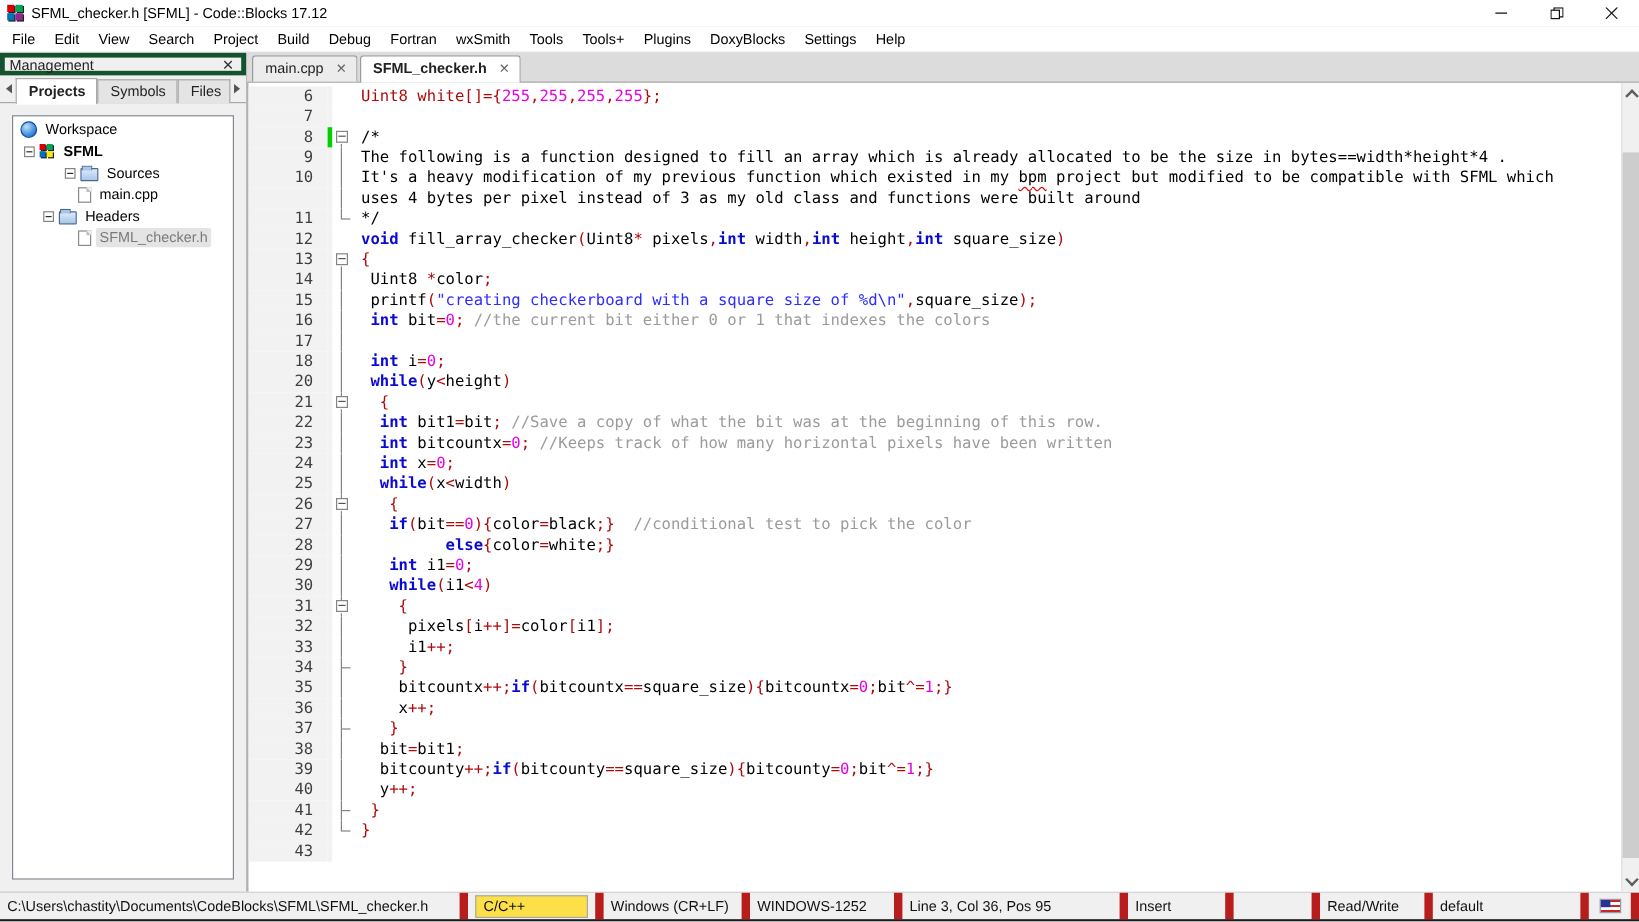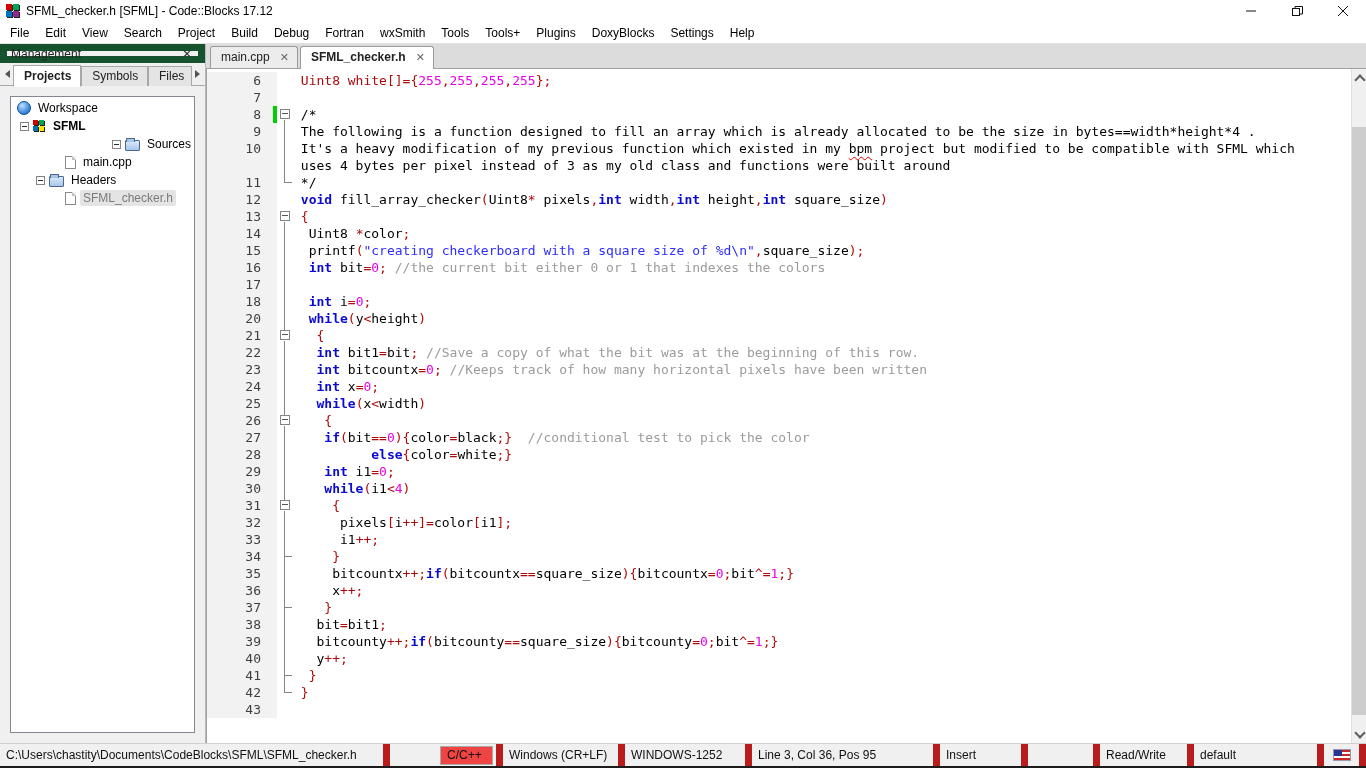--- a/index.html
+++ b/index.html
@@ -22,21 +22,21 @@
 
   
   .menubar{height:22px;background:#fff;display:flex;align-items:center;padding-left:2px;border-bottom:1px solid #e2e2e2;flex:none}
   .menu-item{font-size:12px;color:#000;padding:3px 8px}
 
   
   .main{flex:1;display:flex;background:#d6d6d6;min-height:0}
 
   
   .management{width:206px;flex:none;display:flex;flex-direction:column;background:#f0f0f0;border-right:1px solid #b9b9b9}
-  .mgmt-caption{height:19px;display:flex;align-items:center;border:7px solid #14532d;background:#f0f0f0;padding:0 4px;flex:none}
+  .mgmt-caption{height:19px;display:flex;align-items:center;border:4px solid #14532d;background:#f0f0f0;padding:0 4px;flex:none}
   .mgmt-caption .cap{font-size:12px;color:#222}
   .mgmt-close{margin-left:auto;font-size:12px;color:#333;width:14px;text-align:center}
   .mgmt-tabs{height:23px;display:flex;align-items:flex-start;padding:2px 2px 0 2px;flex:none;border-bottom:1px solid #a8a8a8;background:#f0f0f0}
   .tab-arrow{width:11px;height:18px;display:flex;align-items:center;justify-content:center;flex:none}
   .tab-arrow i{width:0;height:0;border-top:4px solid transparent;border-bottom:4px solid transparent}
   .tab-arrow.left i{border-right:5px solid #555}
   .tab-arrow.right i{border-left:5px solid #555}
   .mtab{font-size:12px;padding:2px 10px 3px 10px;border:1px solid #a8a8a8;border-bottom:none;background:#e4e4e4;color:#222;white-space:nowrap;overflow:hidden}
   .mtab.active{background:#fff;font-weight:bold;padding-top:3px;margin-bottom:-1px;border-bottom:1px solid #fff}
   .mtab.cut{max-width:44px;flex:none}
@@ -92,21 +92,21 @@
   .sbar{position:absolute;right:0;top:0;bottom:0;width:15px;background:#f0f0f0;border-left:1px solid #e0e0e0}
   .sb-up,.sb-down{position:absolute;left:0;width:15px;height:17px}
   .sb-up{top:0}.sb-down{bottom:0}
   .sb-up::after{content:"";position:absolute;left:4px;top:7px;width:6px;height:6px;border-left:2px solid #5e5e5e;border-top:2px solid #5e5e5e;transform:rotate(45deg)}
   .sb-down::after{content:"";position:absolute;left:4px;top:3px;width:6px;height:6px;border-left:2px solid #5e5e5e;border-top:2px solid #5e5e5e;transform:rotate(225deg)}
   .sb-thumb{position:absolute;left:0;width:15px;top:58px;bottom:28px;background:#cdcdcd}
 
   
   .statusbar{height:23px;flex:none;background:#f0f0f0;border-top:1px solid #cfcfcf;display:flex;align-items:center;font-size:12px;color:#111}
   .sfield{height:100%;display:flex;align-items:center;padding:0 6px;border-right:7px solid #b91c1c;overflow:hidden;white-space:nowrap}
-  .sfield.boxed span{border:1px solid #a9a9a9;background:#ef4444;padding:1px 10px 2px 6px;width:100%;margin-left:44px;}
+  .sfield.boxed span{border:1px solid #a9a9a9;background:#fde047;padding:1px 10px 2px 6px;width:100%;}
   .flagbox{width:18px;height:12px;position:relative;background:repeating-linear-gradient(#c62828 0 2px,#fff 2px 4px);border:1px solid #99a;margin:0 auto}
   .flagbox::before{content:"";position:absolute;left:0;top:0;width:8px;height:6px;background:#283593}
   .winbottom{height:2px;background:#1c1c1c;flex:none}
 </style>
 </head>
 <body>
 
 <div class="window">
 
   <div class="titlebar">
@@ -184,21 +184,21 @@
           <div class="tree-item" style="padding-left: 9px;">
             <span class="expander"></span>
             <span class="ticon icon-project">
               <i class="q1"></i>
               <i class="q2"></i>
               <i class="q3"></i>
               <i class="q4"></i>
             </span>
             <span class="label bold">SFML</span>
           </div>
-          <div class="tree-item" style="padding-left: 43px; justify-content: flex-end;">
+          <div class="tree-item" style="padding-left: 43px;">
             <span class="expander"></span>
             <span class="ticon icon-folder"></span>
             <span class="label">Sources</span>
           </div>
           <div class="tree-item" style="padding-left: 54px;">
             <span class="ticon icon-file"></span>
             <span class="label">main.cpp</span>
           </div>
           <div class="tree-item" style="padding-left: 25px;">
             <span class="expander"></span>

